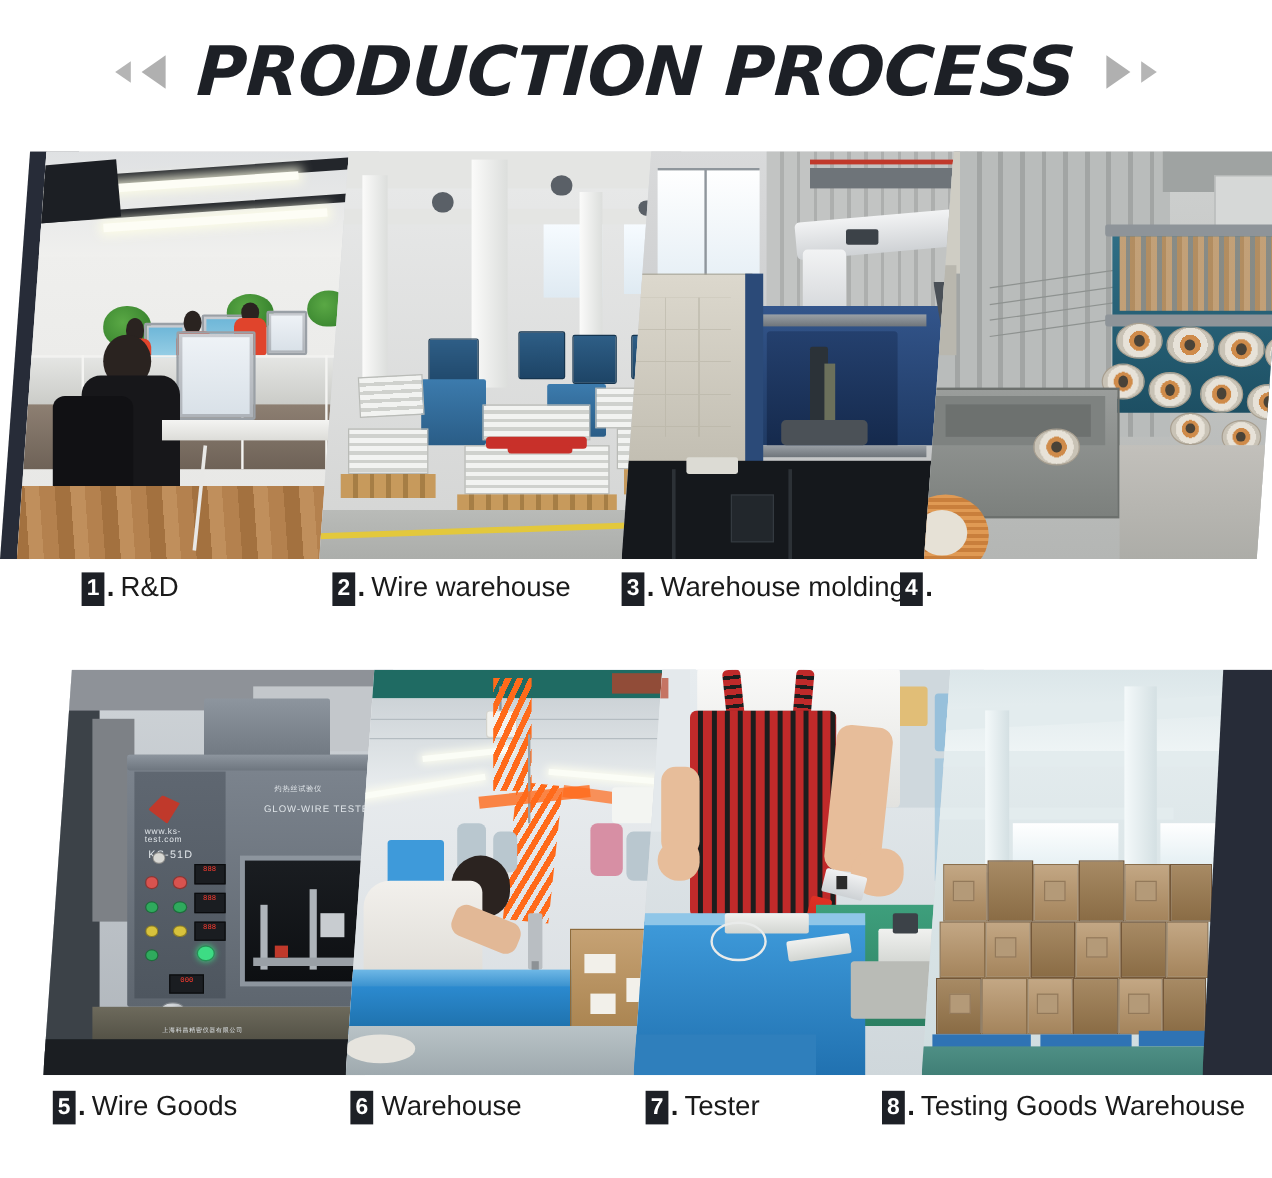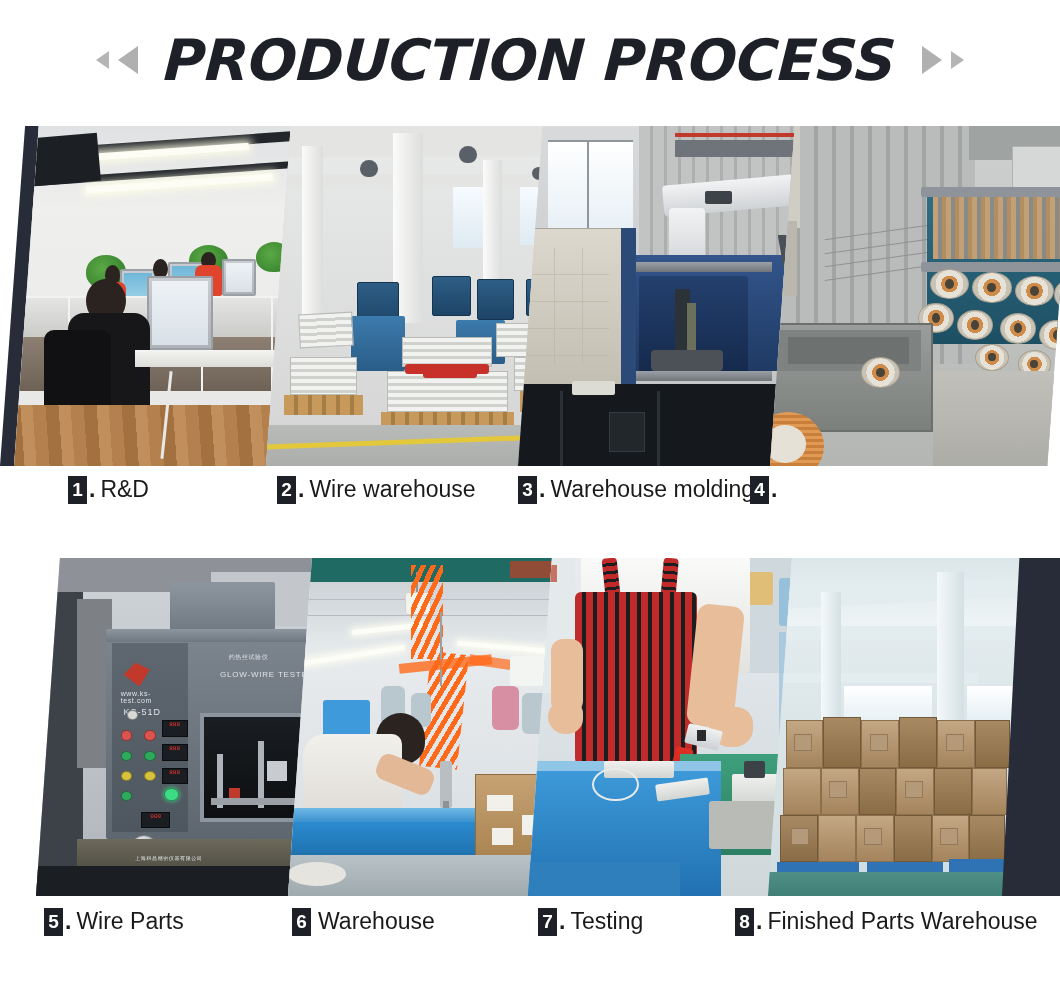--- a/index.html
+++ b/index.html
@@ -653,32 +653,32 @@
       </div>
     </div>
 
     <div class="wedge right"></div>
   </div>
 
   <div class="captions cap2">
     <div class="cap" style="left:44px;">
       <span class="badge">5</span>
       <span class="dot">.</span>
-      <span class="lbl">Wire Parts</span>
+      <span class="lbl">Wire Goods</span>
     </div>
     <div class="cap" style="left:292px;">
       <span class="badge">6</span>
       <span class="dot"></span>
       <span class="lbl">Warehouse</span>
     </div>
     <div class="cap" style="left:538px;">
       <span class="badge">7</span>
       <span class="dot">.</span>
-      <span class="lbl">Testing</span>
+      <span class="lbl">Tester</span>
     </div>
     <div class="cap" style="left:735px;">
       <span class="badge">8</span>
       <span class="dot">.</span>
-      <span class="lbl">Finished Parts Warehouse</span>
+      <span class="lbl">Testing Goods Warehouse</span>
     </div>
   </div>
 
 </div>
 
 </body></html>

